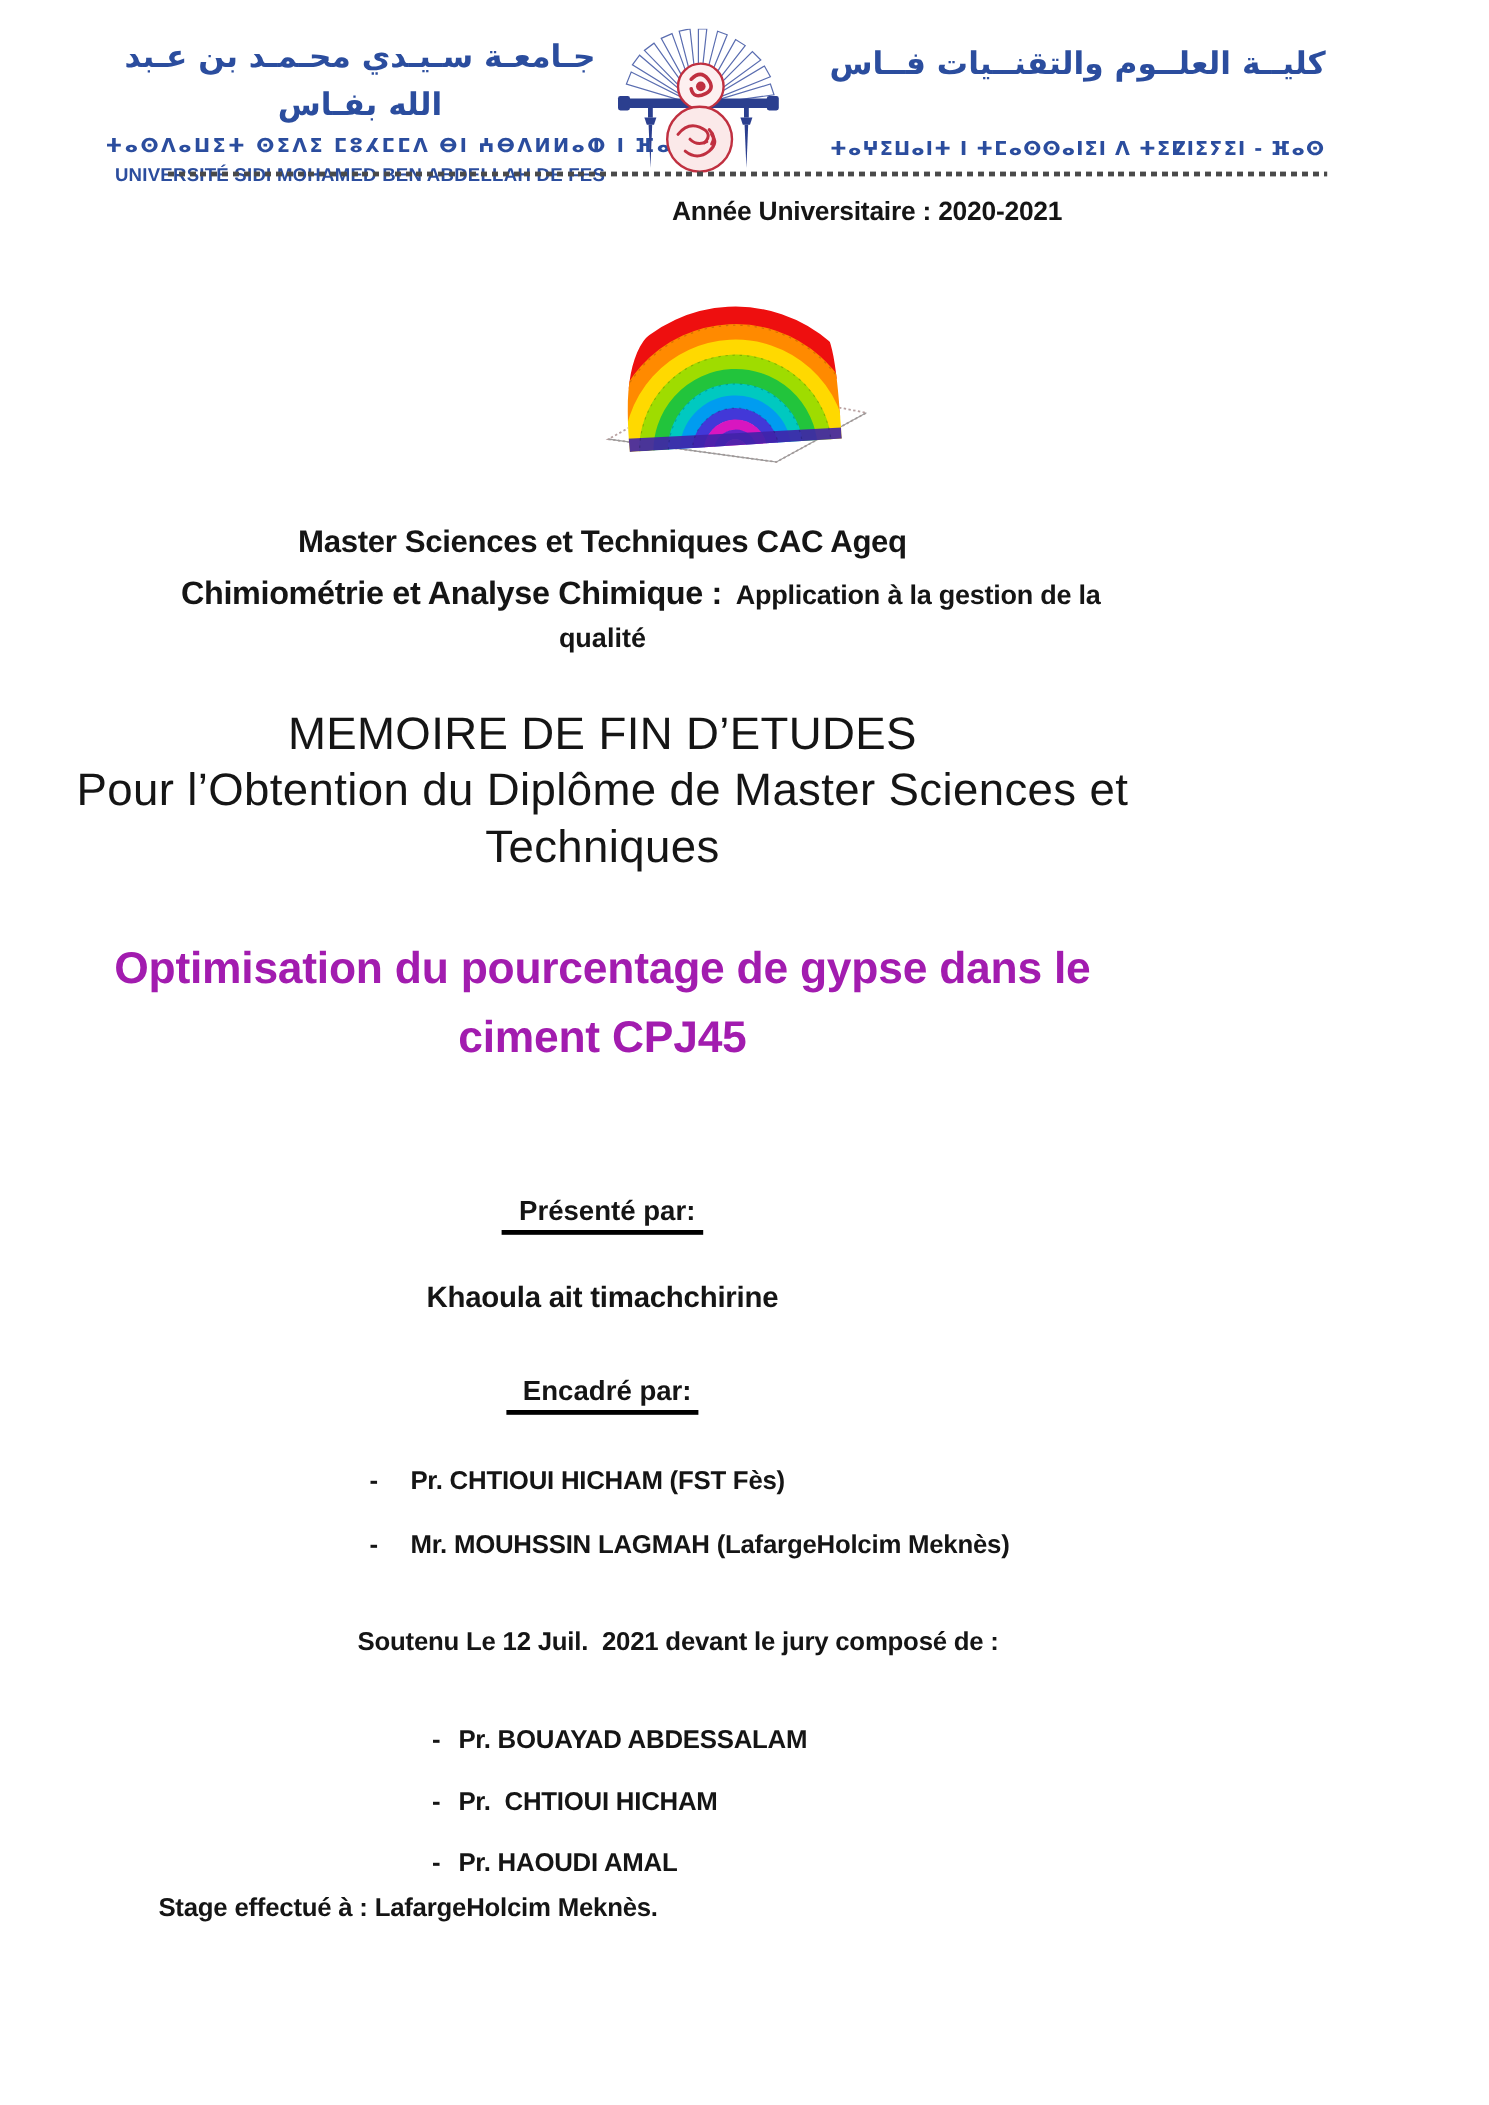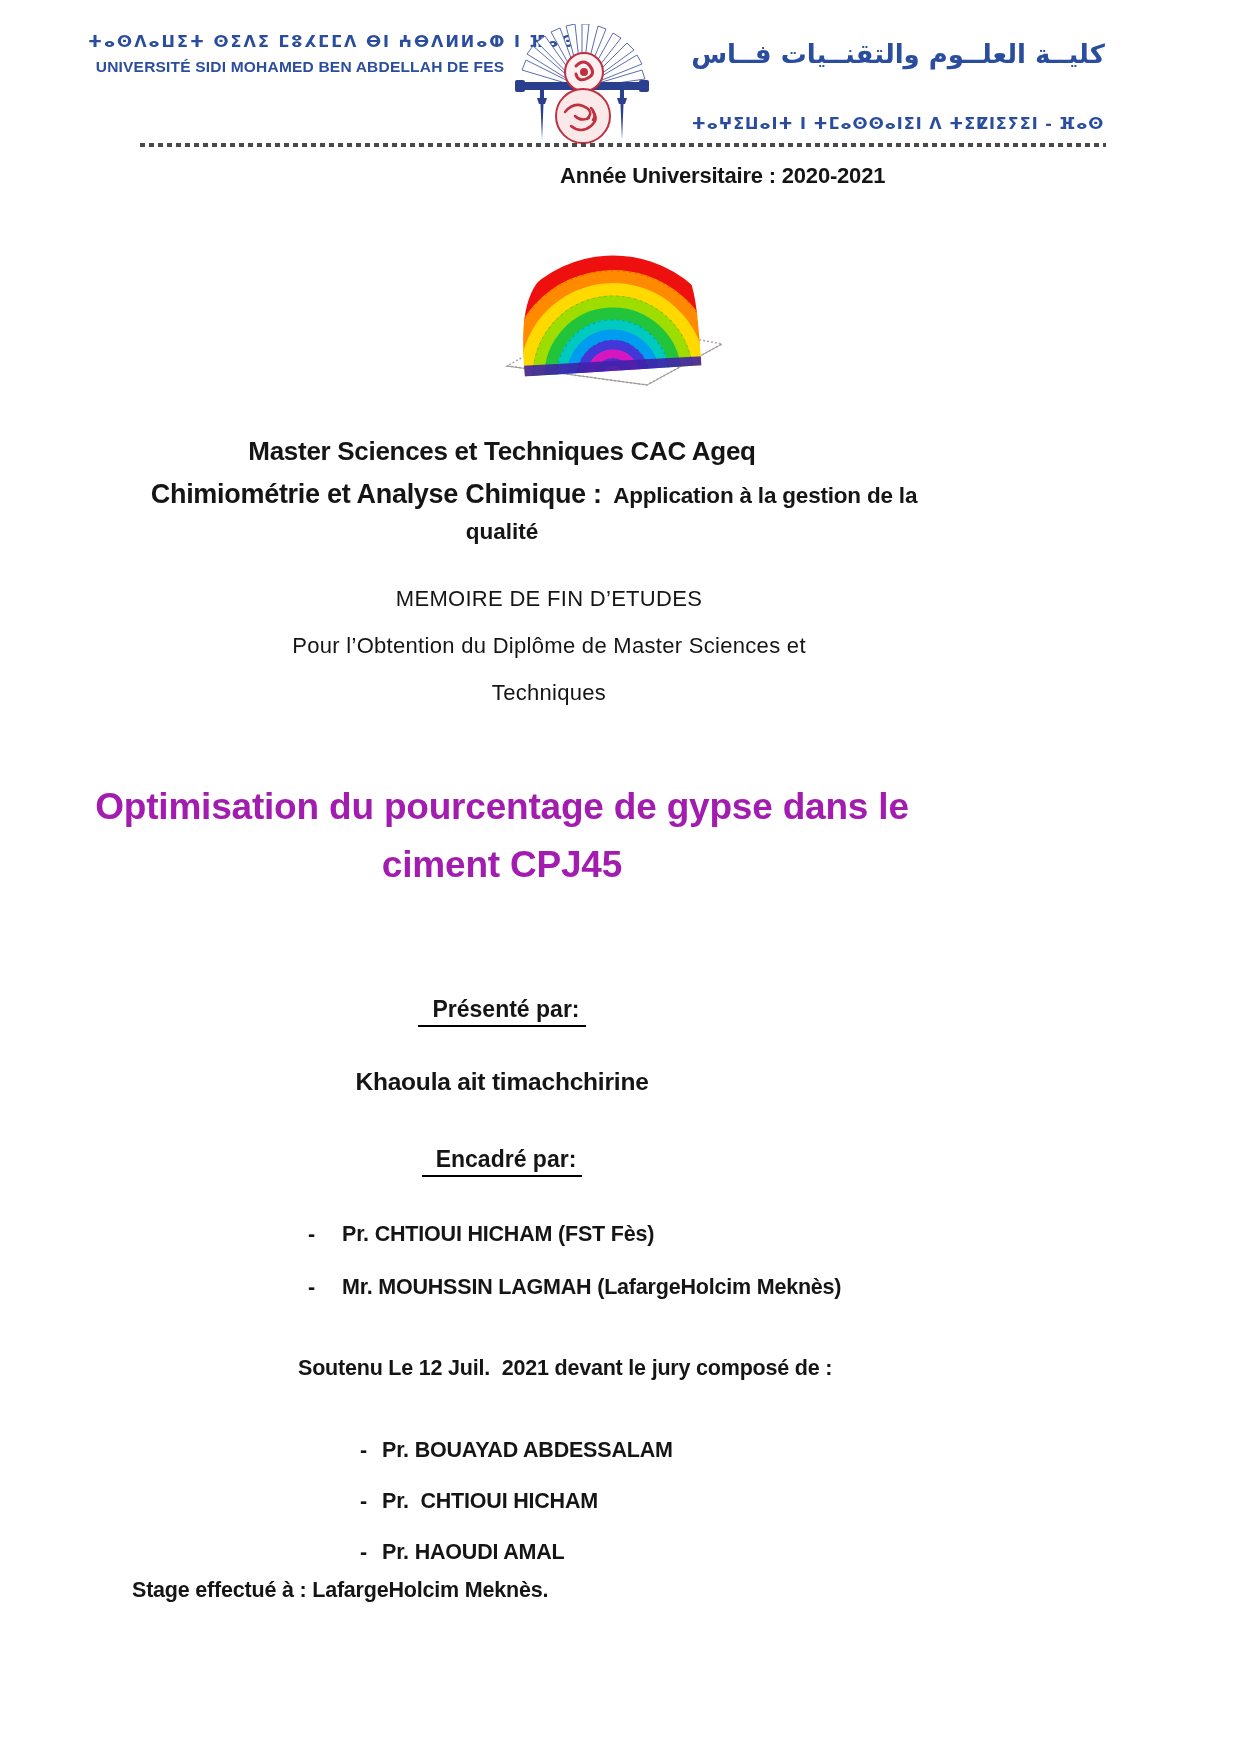--- a/index.html
+++ b/index.html
@@ -22,23 +22,23 @@
   .annee{left:560px;top:163px;width:470px;text-align:left;font-weight:700;font-size:22px;letter-spacing:-.2px;}
   
   .figure{left:495px;top:228px;width:238px;height:162px;}
   
   .cblock{left:0;width:1004px;text-align:center;}
   .program-master{top:432px;font-weight:700;font-size:26px;letter-spacing:-.3px;line-height:38px;}
   .program-spec{top:473px;line-height:42px;padding-left:32px;}
   .spec-main{font-weight:700;font-size:27px;letter-spacing:-.3px;}
   .spec-sub{font-weight:700;font-size:22.5px;letter-spacing:-.2px;margin-left:7px;}
   .program-tail{top:515px;font-weight:700;font-size:22.5px;line-height:34px;}
-  .memoir{top:575px;font-weight:400;font-size:22px;line-height:47px;letter-spacing:.3px;margin-left:47px;}
+  .memoir{top:589px;font-weight:400;font-size:38px;line-height:47px;letter-spacing:.3px;}
   .thesis-title{top:778px;font-weight:700;font-size:37px;line-height:58px;color:#a21caf;letter-spacing:-.2px;}
-  .heading-underline{display:inline-block;border-bottom:2px solid #000000;padding:0 6px 2px 14px;}
+  .heading-underline{display:inline-block;border-bottom:4px solid #000000;padding:0 6px 2px 14px;}
   .presente{top:996px;font-weight:700;font-size:23px;}
   .author{top:1068px;font-weight:700;font-size:24.5px;letter-spacing:-.2px;}
   .encadre{top:1146px;font-weight:700;font-size:23px;}
   
   .blist{font-weight:700;font-size:21.5px;letter-spacing:-.2px;}
   .brow{display:flex;align-items:baseline;white-space:pre-wrap;}
   .brow .bullet{flex:0 0 34px;}
   .sup-list{left:308px;top:1218px;}
   .sup-list .brow{margin-bottom:21px;line-height:32px;}
   .soutenu{left:298px;top:1356px;font-weight:700;font-size:21.5px;white-space:pre-wrap;letter-spacing:-.2px;}
@@ -46,20 +46,21 @@
   .jury-list .brow{margin-bottom:19px;line-height:32px;}
   .jury-list .bullet{flex:0 0 22px;}
   .stage{left:132px;top:1578px;font-weight:700;font-size:21.5px;letter-spacing:-.2px;}
 </style>
 </head>
 <body>
 
 <div class="page">
 
   <div class="abs hdr-block hdr-left">
+    <div class="hdr-arabic" dir="rtl">جـامعـة سـيـدي محـمـد بن عـبد الله بفـاس</div>
     <div class="hdr-tifinagh">ⵜⴰⵙⴷⴰⵡⵉⵜ ⵙⵉⴷⵉ ⵎⵓⵃⵎⵎⴷ ⴱⵏ ⵄⴱⴷⵍⵍⴰⵀ ⵏ ⴼⴰⵙ</div>
     <div class="hdr-french">UNIVERSITÉ SIDI MOHAMED BEN ABDELLAH DE FES</div>
   </div>
 
   <div class="abs" style="left:513px;top:24px;width:138px;height:124px;">
     <svg width="138" height="124" viewBox="0 0 138 124">
 
       <g stroke="#5a6db0" stroke-width="1" fill="#ffffff">
         <path d="M69 64 L9 46 L13 36 Z"></path>
           <path d="M69 64 L14 30 L20 22 Z"></path>

